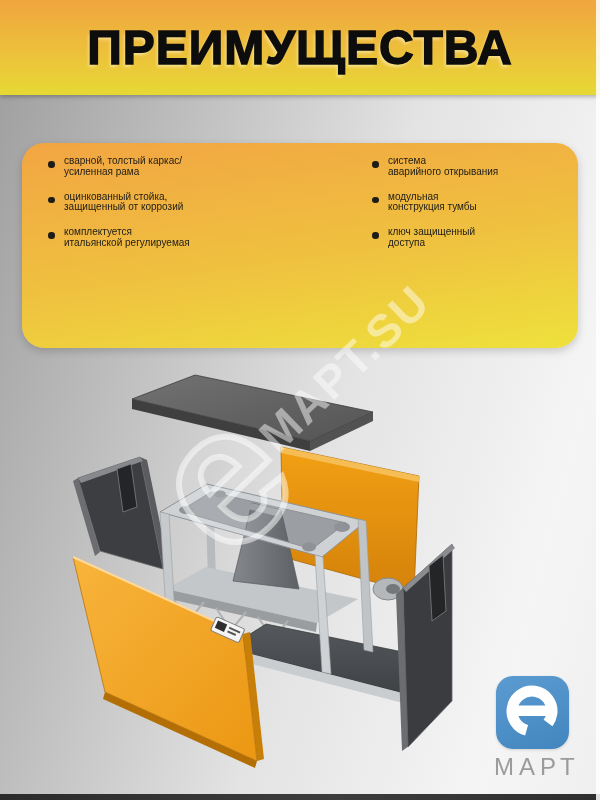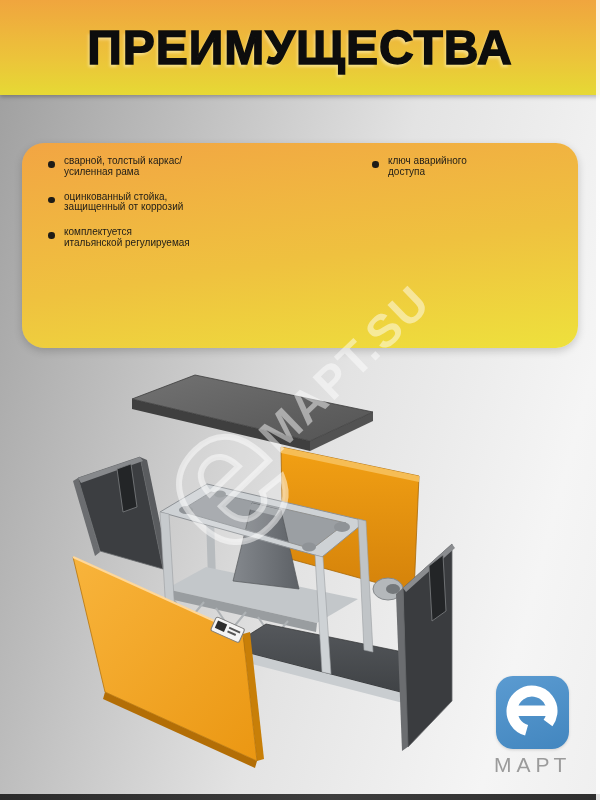--- a/index.html
+++ b/index.html
@@ -40,21 +40,21 @@
            color:rgba(255,255,255,0.48);}
 
   
   .model{position:absolute;left:0;top:0;width:600px;height:800px;z-index:10;}
 
   
   .logo{position:absolute;left:494px;top:676px;width:76px;z-index:26;text-align:center;}
   .logo-badge{width:73px;height:73px;margin:0 auto;border-radius:17px;
               background:linear-gradient(160deg,#5b9bd1 0%,#4286bf 100%);
               box-shadow:0 1px 3px rgba(0,0,0,.15);}
-  .logo-brand{margin-top:4px;font-size:21px;letter-spacing:5px;color:#9b9b9b;font-weight:400;}
+  .logo-brand{margin-top:4px;font-size:24px;letter-spacing:5px;color:#9b9b9b;font-weight:400;}
 
   
   .bottom-strip{position:absolute;left:0;bottom:0;width:600px;height:6px;z-index:40;
                 background:linear-gradient(90deg,#2b2b2b,#3d3d3d 55%,#2e2e2e);}
   .right-edge{position:absolute;right:0;top:0;width:4px;height:800px;z-index:41;
               background:rgba(255,255,255,.85);}
 </style>
 </head>
 <body>
 
@@ -67,21 +67,25 @@
   <section class="card">
     <ul class="left-col">
       <li>сварной, толстый каркас/
 усиленная рама</li>
       <li>оцинкованный стойка,
 защищенный от коррозий</li>
       <li>комплектуется
 итальянской регулируемая</li>
     </ul>
     <ul class="right-col">
-      <li>ключ аварийного
+      <li>система
+аварийного открывания</li>
+      <li>модульная
+конструкция тумбы</li>
+      <li>ключ защищенный
 доступа</li>
     </ul>
   </section>
 
   <svg class="model" viewBox="0 0 600 800">
     <defs>
       <linearGradient id="gLid" x1="0" y1="0" x2="1" y2="1">
         <stop offset="0" stop-color="#727272"></stop>
           <stop offset="1" stop-color="#545454"></stop>
       </linearGradient>

